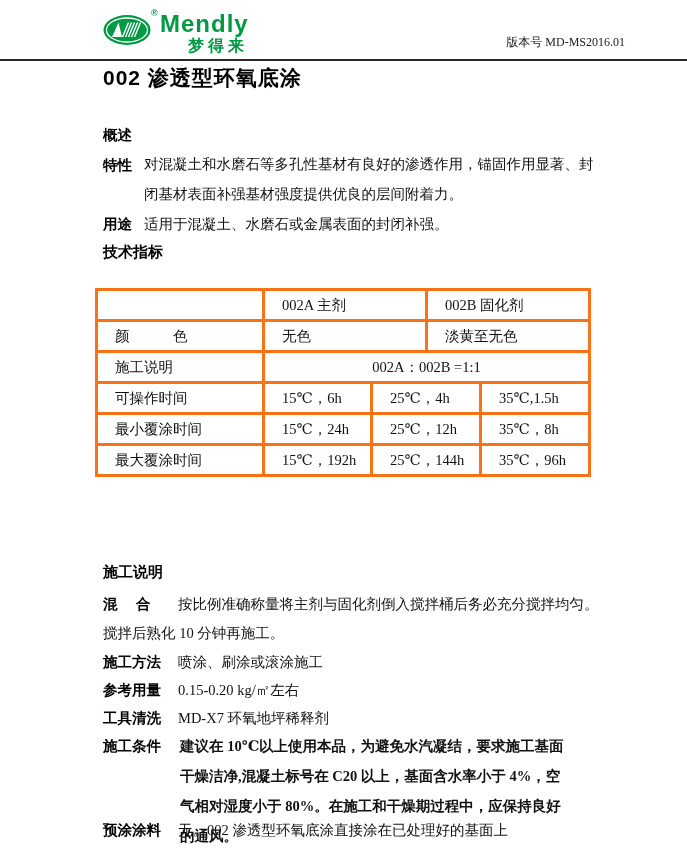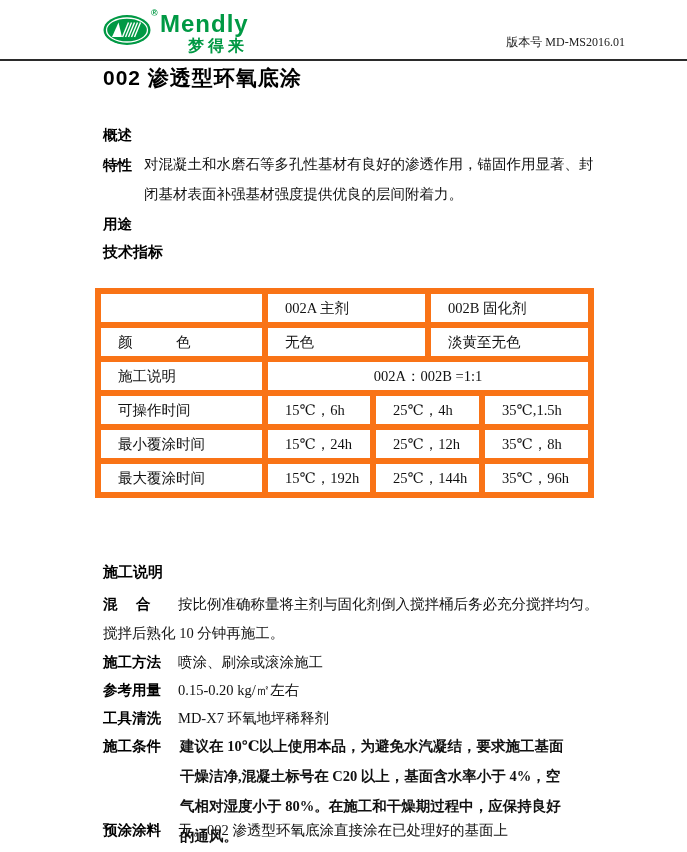--- a/index.html
+++ b/index.html
@@ -29,21 +29,21 @@
              font-weight:bold;font-size:21px;color:#000;letter-spacing:1px;}
   
   .lbl{position:absolute;font-family:"Liberation Sans","DejaVu Sans",sans-serif;
        font-weight:bold;font-size:14.5px;color:#000;white-space:nowrap;}
   .txt{position:absolute;font-size:14.5px;color:#111;white-space:nowrap;}
   .txt.wrap{white-space:normal;line-height:30px;}
   .heading{position:absolute;left:103px;font-family:"Liberation Sans","DejaVu Sans",sans-serif;
            font-weight:bold;font-size:15px;color:#000;}
   
   .spec-table{position:absolute;left:95px;top:288px;border-collapse:collapse;table-layout:fixed;width:493px;}
-  .spec-table td{border:6px solid #f97316;height:28px;font-size:14.5px;
+  .spec-table td{border:3px solid #f97316;height:28px;font-size:14.5px;
                  padding:0 17px;color:#111;overflow:hidden;white-space:nowrap;}
   .spec-table td.center{text-align:center;}
   
   .cond-text{line-height:28.5px;}
 </style>
 </head>
 <body>
 
 <div class="page">
 
@@ -72,20 +72,21 @@
   <div class="head-rule"></div>
 
   <h1 class="doc-title">002 渗透型环氧底涂</h1>
 
   <span class="lbl" style="left:103px;top:126px;">概述</span>
 
   <span class="lbl" style="left:103px;top:156px;">特性</span>
   <div class="txt wrap" style="left:144px;top:149px;width:455px;">对混凝土和水磨石等多孔性基材有良好的渗透作用，锚固作用显著、封闭基材表面补强基材强度提供优良的层间附着力。</div>
 
   <span class="lbl" style="left:103px;top:215px;">用途</span>
+  <span class="txt" style="left:144px;top:215px;">适用于混凝土、水磨石或金属表面的封闭补强。</span>
 
   <div class="heading" style="top:243px;">技术指标</div>
 
   <table class="spec-table">
     <colgroup>
       <col style="width:167px;">
       <col style="width:54px;">
         <col style="width:54px;">
         <col style="width:55px;">
       <col style="width:54px;">

